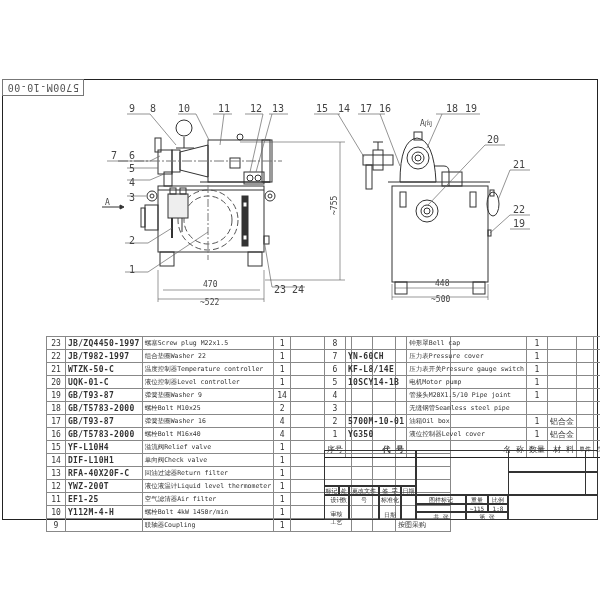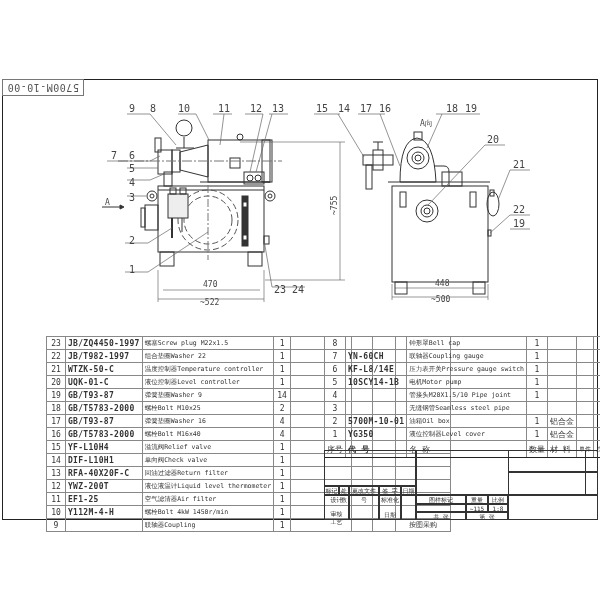--- a/index.html
+++ b/index.html
@@ -11,22 +11,22 @@
   svg text{font-family:"DejaVu Sans Mono","Liberation Mono",monospace;fill:#444;}
   table.bom{position:absolute;border-collapse:collapse;font-size:8px;color:#333;}
   table.bom td{border:1px solid #888;height:12px;padding:0 2px;white-space:nowrap;overflow:hidden;}
   table.bom td.num{text-align:center;width:14px;}
   table.bom td.code{width:68px;letter-spacing:0.3px;font-weight:bold;}
   table.bom td.name{width:55px;font-size:6.5px;margin-left:24px;}
   table.bom td.qty{width:12px;text-align:center;}
   table.bom td.mat{width:56px;text-align:center;margin-left:12px;}
   table.bom td.w1{width:16px;}
   table.bom td.w2{width:18px;}
-  table.bom td.rem{width:50px;text-align:center;font-size:7px;}
-  table.bom tr.head td{font-size:8px;text-align:left;height:16px;border-bottom:1.5px solid #222;}
+  table.bom td.rem{width:50px;font-size:7px;}
+  table.bom tr.head td{font-size:8px;text-align:right;height:16px;border-bottom:1.5px solid #222;}
   .tb{position:absolute;border:1px solid #333;box-sizing:border-box;font-size:6px;text-align:center;color:#333;}
 </style>
 </head>
 <body>
 
 <div class="sheet">
 
   <div class="frame"></div>
   <div class="frame-left"></div>
   <div class="drawing-num">5700M-10-00</div>
@@ -377,21 +377,21 @@
           <td class="code"></td>
           <td class="name">钟形罩Bell cap</td>
           <td class="qty">1</td>
           <td class="mat"></td>
           <td class="w1"></td>
           <td class="w2"></td>
         </tr>
       <tr>
           <td class="num">7</td>
           <td class="code">YN-60CH</td>
-          <td class="name">联轴器Coupling gauge</td>
+          <td class="name">压力表Pressure cover</td>
           <td class="qty">1</td>
           <td class="mat"></td>
           <td class="w1"></td>
           <td class="w2"></td>
         </tr>
       <tr>
           <td class="num">6</td>
           <td class="code">KF-L8/14E</td>
           <td class="name">压力表开关Pressure gauge switch</td>
           <td class="qty">1</td>

